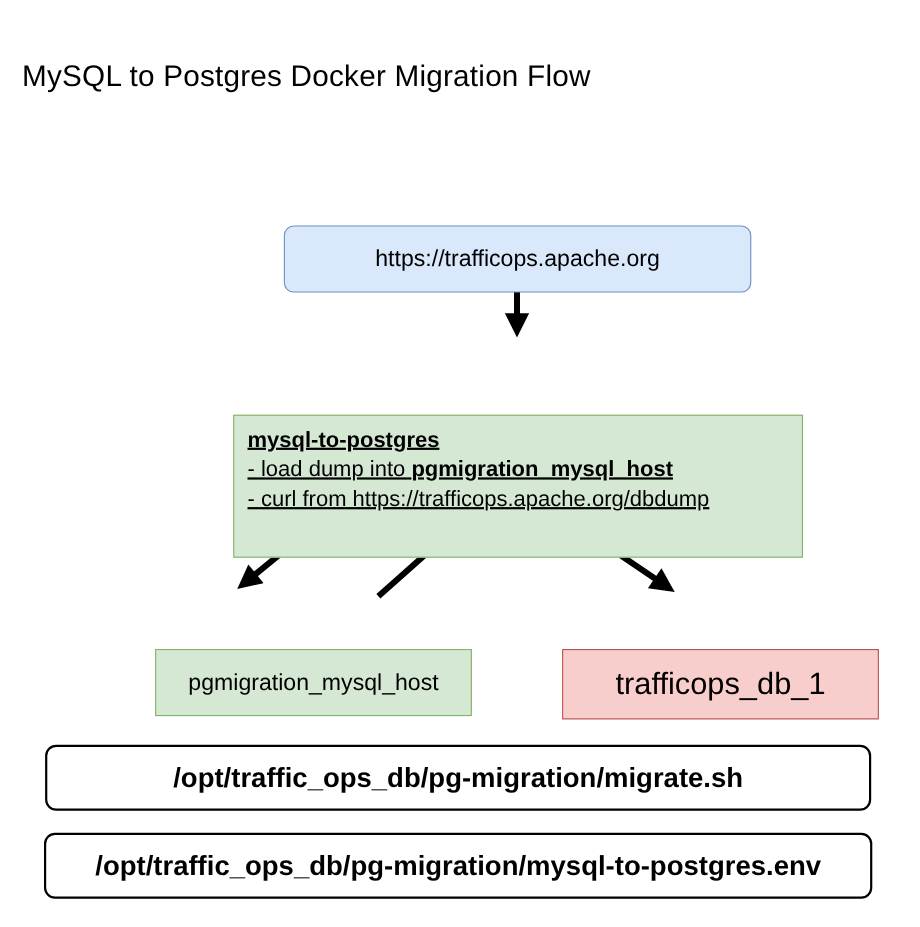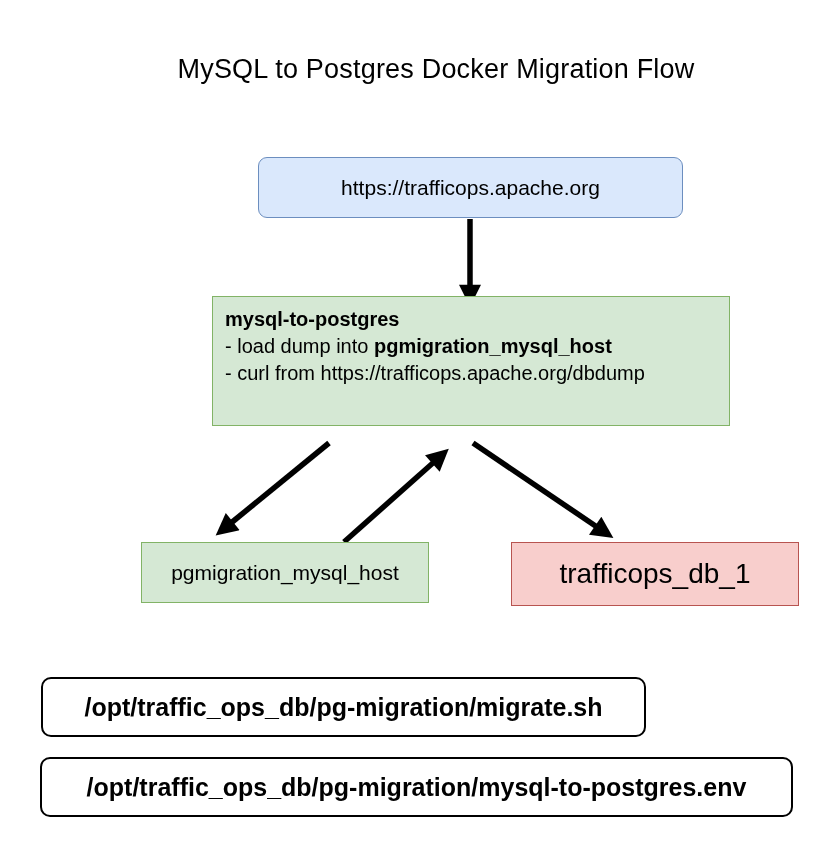--- a/index.html
+++ b/index.html
@@ -7,58 +7,59 @@
     position: relative;
     width: 836px;
     height: 843px;
     background: #ffffff;
     font-family: "Liberation Sans", sans-serif;
     color: #000000;
     overflow: hidden;
   }
   .title {
     position: absolute;
-    left: 36px; right: 0; top: 54px;
-    text-align: center;
+    left: 20px; right: 0; top: 54px;
     font-size: 27px;
     font-weight: 400;
     letter-spacing: 0.2px;
   }
   .arrows {
     position: absolute;
     left: 0; top: 0;
     width: 836px; height: 843px;
     pointer-events: none;
   }
   .box {
     position: absolute;
     box-sizing: border-box;
     display: flex;
     align-items: center;
     justify-content: center;
     text-align: center;
+    margin-top: 48px;
   }
   .box-source {
     left: 258px; top: 157px;
     width: 425px; height: 61px;
     background: #dae8fc;
     border: 1px solid #6c8ebf;
     border-radius: 9px;
     font-size: 21px;
   }
   .box-process {
-    left: 212px; top: 296px;
+    left: 212px; top: 329px;
     width: 518px; height: 130px;
     background: #d5e8d4;
     border: 1px solid #82b366;
     display: block;
     text-align: left;
     padding: 9px 12px;
     font-size: 20px;
     line-height: 27px;
+    text-decoration: underline;
   }
   .box-process .bold { font-weight: 700; }
   .box-mysql-host {
     left: 141px; top: 542px;
     width: 288px; height: 61px;
     background: #d5e8d4;
     border: 1px solid #82b366;
     font-size: 21px;
   }
   .box-postgres-db {
@@ -74,21 +75,21 @@
     background: #ffffff;
     border: 2px solid #000000;
     border-radius: 10px;
     display: flex;
     align-items: center;
     justify-content: center;
     font-size: 25px;
     font-weight: 700;
     white-space: nowrap;
   }
-  .path-box-1 { left: 41px; top: 677px; width: 605px; height: 60px; }
+  .path-box-1 { left: 41px; top: 677px; width: 751px; height: 60px; }
   .path-box-2 { left: 40px; top: 757px; width: 753px; height: 60px; }
 </style>
 </head>
 <body>
 
 <div class="canvas">
 
   <div class="title">MySQL to Postgres Docker Migration Flow</div>
 
   <svg class="arrows" viewBox="0 0 836 843" xmlns="http://www.w3.org/2000/svg">

